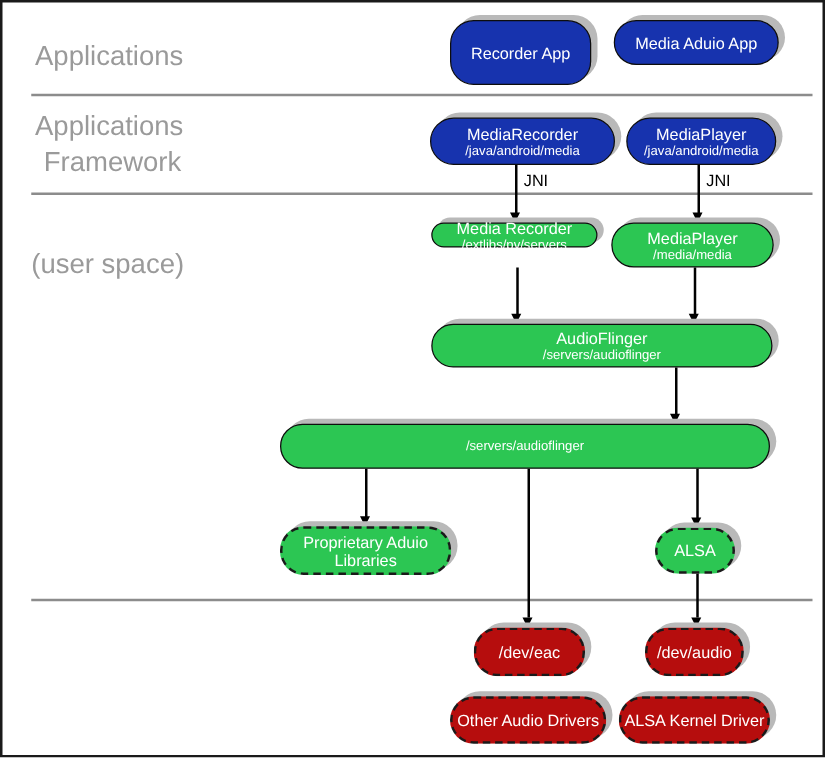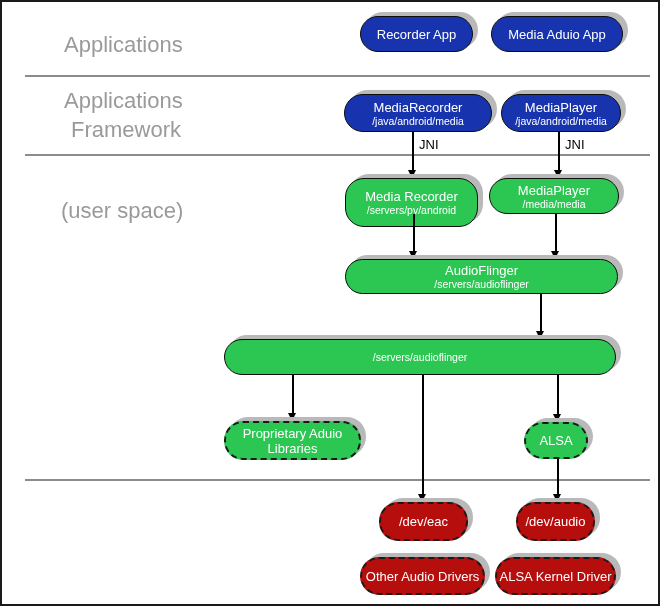--- a/index.html
+++ b/index.html
@@ -15,21 +15,20 @@
     position:absolute;
     height:2px;
     background:#8c8c8c;
   }
   .layer-label{
     position:absolute;
     color:#9a9a9a;
     font-size:22px;
     line-height:26px;
     white-space:pre;
-    margin-left:36px;
   }
   .pill{
     position:absolute;
     box-sizing:border-box;
     border-radius:19px;
     display:flex;
     flex-direction:column;
     justify-content:center;
     align-items:center;
     text-align:center;
@@ -67,21 +66,21 @@
 
   <div class="divider" style="left:23px;top:73px;width:625px;"></div>
   <div class="divider" style="left:23px;top:152px;width:625px;"></div>
   <div class="divider" style="left:23px;top:477px;width:625px;"></div>
 
   <div class="layer-label" style="left:26px;top:30px;">Applications</div>
   <div class="layer-label" style="left:26px;top:86px;">Applications</div>
   <div class="layer-label" style="left:33px;top:115px;">Framework</div>
   <div class="layer-label" style="left:23px;top:196px;">(user space)</div>
 
-  <div class="pill blue" style="left:358px;top:14px;width:113px;height:36px;">
+  <div class="pill blue" style="left:358px;top:14px;width:113px;height:52px;">
     <div class="t">Recorder App</div>
   </div>
   <div class="pill blue" style="left:489px;top:14px;width:132px;height:36px;">
     <div class="t">Media Aduio App</div>
   </div>
 
   <div class="pill blue" style="left:342px;top:92px;width:148px;height:38px;">
     <div class="t">MediaRecorder</div>
     <div class="s">/java/android/media</div>
   </div>
@@ -91,23 +90,23 @@
   </div>
 
   <div class="vline" style="left:410px;top:130px;height:39px;"></div>
   <div class="arrowhead" style="left:406px;top:168px;"></div>
   <div class="jni" style="left:417px;top:135px;">JNI</div>
 
   <div class="vline" style="left:556px;top:130px;height:39px;"></div>
   <div class="arrowhead" style="left:552px;top:168px;"></div>
   <div class="jni" style="left:563px;top:135px;">JNI</div>
 
-  <div class="pill green" style="left:343px;top:176px;width:133px;height:49px;">
+  <div class="pill green" style="left:343px;top:176px;width:133px;height:20px;">
     <div class="t">Media Recorder</div>
-    <div class="s">/servers/pv/android</div>
+    <div class="s">/extlibs/pv/servers</div>
   </div>
   <div class="pill green" style="left:487px;top:176px;width:130px;height:36px;">
     <div class="t">MediaPlayer</div>
     <div class="s">/media/media</div>
   </div>
 
   <div class="vline" style="left:411px;top:212px;height:38px;"></div>
   <div class="arrowhead" style="left:407px;top:249px;"></div>
   <div class="vline" style="left:553px;top:212px;height:38px;"></div>
   <div class="arrowhead" style="left:549px;top:249px;"></div>

